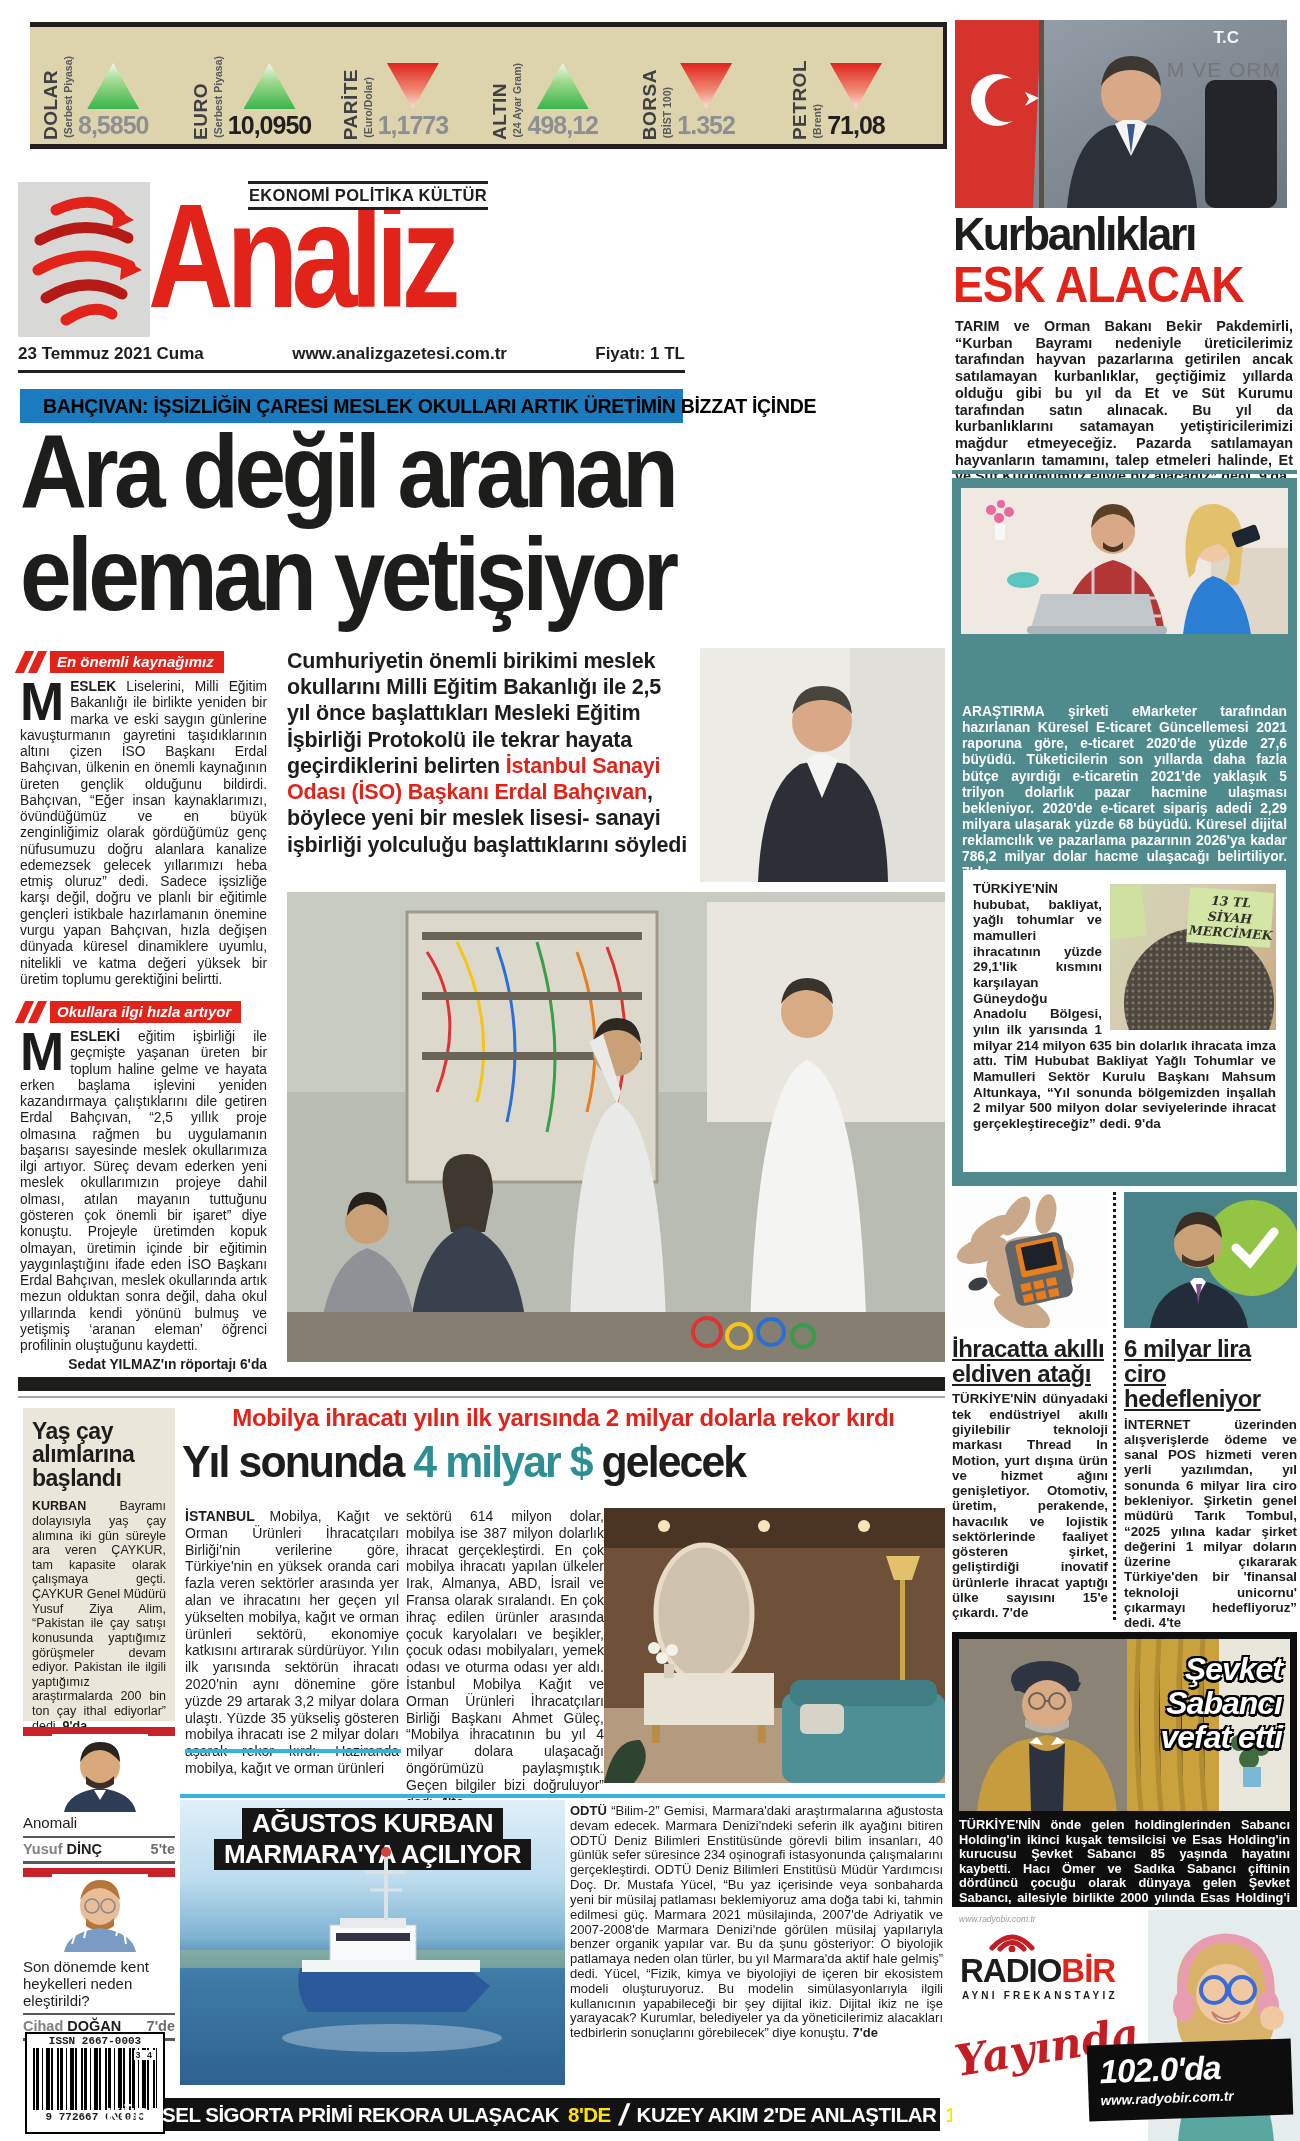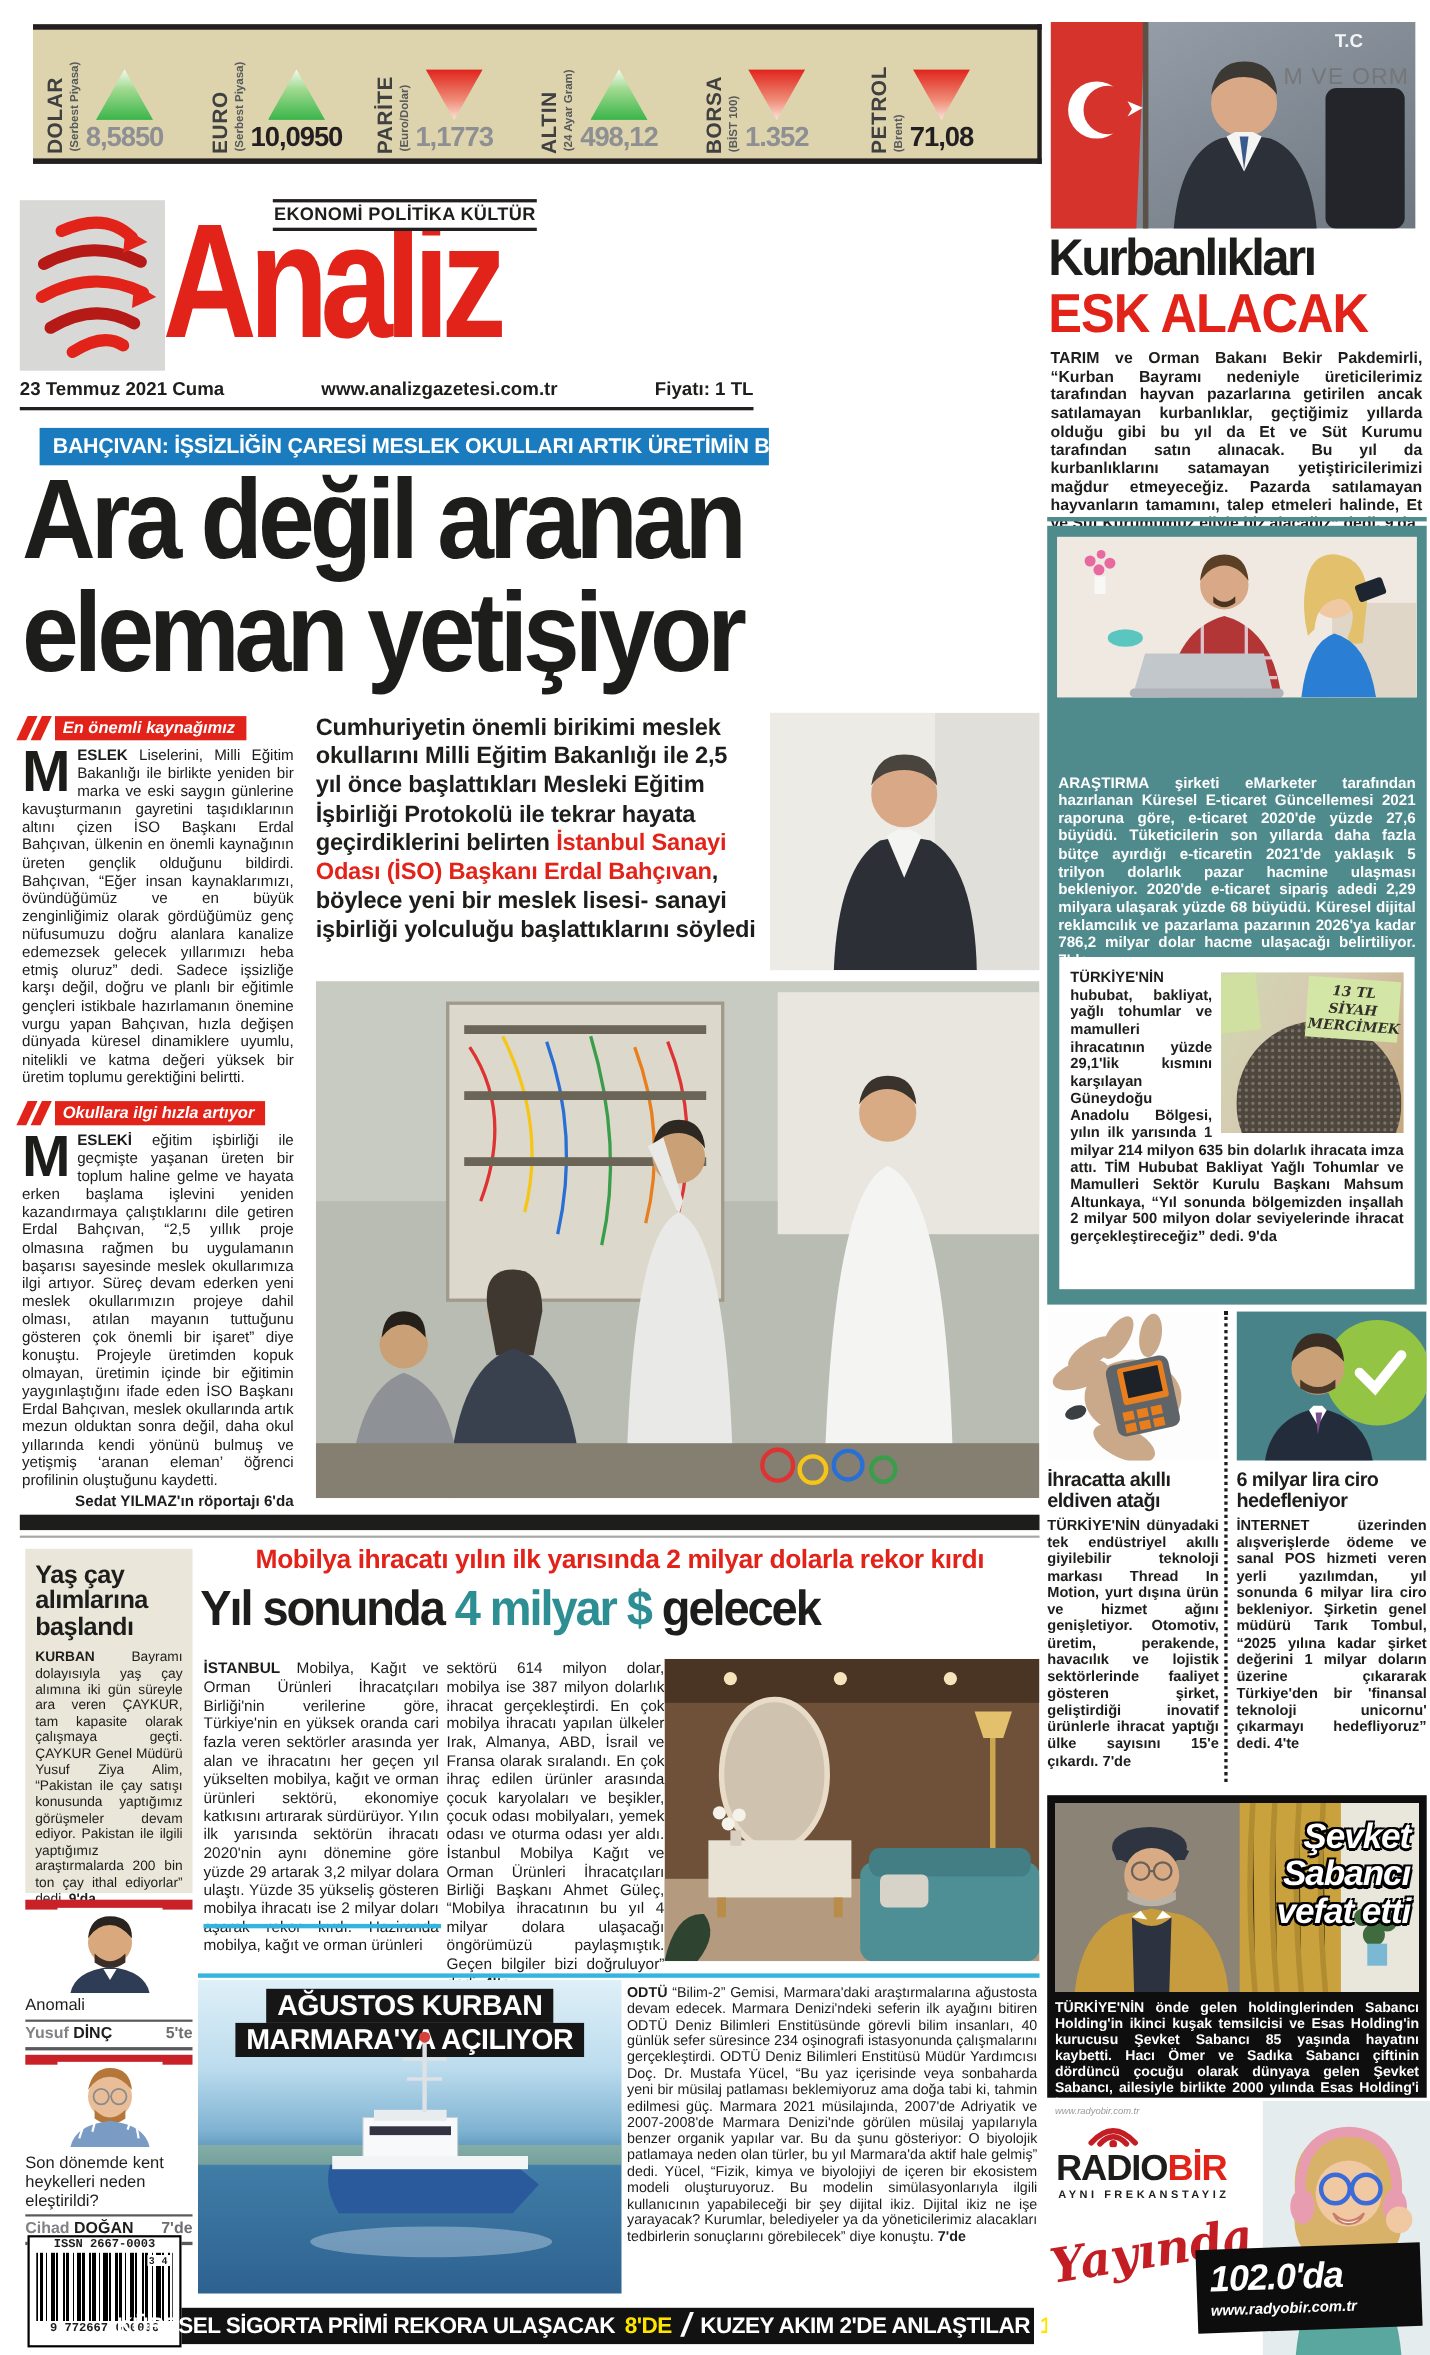--- a/index.html
+++ b/index.html
@@ -30,22 +30,22 @@
   .logo-box{left:18px;top:182px;width:132px;height:155px;background:#d8d8d6;}
   .brand{left:148px;top:176px;width:560px;height:170px;font-size:148px;font-weight:900;color:#e2231a;
          letter-spacing:-9px;line-height:160px;transform:scaleX(.8);transform-origin:left top;white-space:nowrap;}
   .tagline{left:248px;top:181px;width:240px;border-top:3px solid #231f20;border-bottom:3px solid #231f20;
            padding:2px 0;text-align:center;font-weight:700;font-size:16.5px;background:#fff;letter-spacing:.3px;}
   .date-row{left:18px;top:344px;width:667px;display:flex;justify-content:space-between;
             font-weight:700;font-size:17px;}
   .masthead-rule{left:18px;top:370px;width:667px;height:3px;background:#231f20;}
 
   
-  .kicker-banner{left:36px;top:389px;width:663px;height:34px;background:#1a7cbe;color:#ffffff;
-                 font-weight:800;font-size:19.5px;line-height:34px;padding-left:12px;letter-spacing:-.3px;white-space:nowrap;}
+  .kicker-banner{left:20px;top:389px;width:663px;height:34px;background:#1a7cbe;color:#000000;
+                 font-weight:800;font-size:19.5px;line-height:34px;padding-left:23px;letter-spacing:-.3px;white-space:nowrap;}
   .headline{left:20px;top:420px;width:760px;font-size:103px;font-weight:900;line-height:1.0;
             letter-spacing:-5px;transform:scaleX(.9);transform-origin:left top;}
   .col-left{left:20px;top:650px;width:247px;}
   .sec-label{display:flex;align-items:center;height:23px;margin-bottom:6px;}
   .stripe{display:inline-block;width:9px;height:22px;background:#e2231a;transform:skewX(-25deg);margin-right:4px;}
   .sec-label-text{background:#e2231a;color:#fff;font-weight:800;font-style:italic;font-size:15px;
                   padding:2px 10px 3px 7px;margin-left:4px;white-space:nowrap;}
   .body-text{font-size:13.8px;line-height:1.18;text-align:justify;color:#1c1c1a;}
   .body-text .dropcap{float:left;font-size:53px;font-weight:800;line-height:40px;padding:3px 6px 0 0;}
   .lw{font-weight:800;}
@@ -133,21 +133,21 @@
       background-size:6px 6px;}
   .lentil .tag{position:absolute;right:4px;top:6px;width:84px;background:#d4e6a6;transform:rotate(4deg);
       font-family:"DejaVu Serif",serif;font-style:italic;font-weight:700;font-size:12.5px;line-height:1.25;
       color:#33302a;text-align:center;padding:4px 2px;}
   .lentil .tag2{position:absolute;left:-6px;top:2px;width:40px;height:52px;background:#cfe0a0;transform:rotate(-6deg);}
   .mini-row{left:952px;top:1192px;width:345px;height:433px;}
   .mini-left{position:absolute;left:0;top:0;width:156px;}
   .mini-right{position:absolute;left:172px;top:0;width:173px;}
   .mini-dots{position:absolute;left:161px;top:0;height:428px;border-left:3px dotted #1d1d1b;}
   .mini-photo{width:100%;height:136px;overflow:hidden;background:#fff;}
-  .mini-title{font-size:18px;font-weight:800;line-height:1.05;letter-spacing:-.5px;margin:8px 0 5px;}
+  .mini-title{font-size:24px;font-weight:800;line-height:1.05;letter-spacing:-.5px;margin:8px 0 5px;text-decoration:underline;}
   .mini-body{font-size:13.3px;font-weight:700;line-height:1.15;text-align:justify;}
   .sabanci-box{left:952px;top:1632px;width:345px;height:275px;background:#0e0e0e;padding:7px;}
   .sabanci-photo{position:relative;width:331px;height:172px;overflow:hidden;}
   .sab-ovl{position:absolute;right:8px;top:14px;text-align:right;color:#fff;font-weight:900;font-style:italic;
            font-size:32px;line-height:1.06;letter-spacing:-1px;
            text-shadow:-2px -2px 0 #000,2px -2px 0 #000,-2px 2px 0 #000,2px 2px 0 #000,0 3px 0 #000;}
   .sabanci-body{color:#fff;font-size:12.8px;font-weight:700;line-height:1.14;text-align:justify;margin-top:7px;}
   .radiobir{left:952px;top:1910px;width:348px;height:231px;background:#fff;overflow:hidden;}
   .rb-url-top{position:absolute;left:7px;top:4px;font-size:8.5px;color:#999;font-style:italic;}
   .rb-brand{position:absolute;left:8px;top:42px;font-size:33px;font-weight:900;letter-spacing:-1px;}

